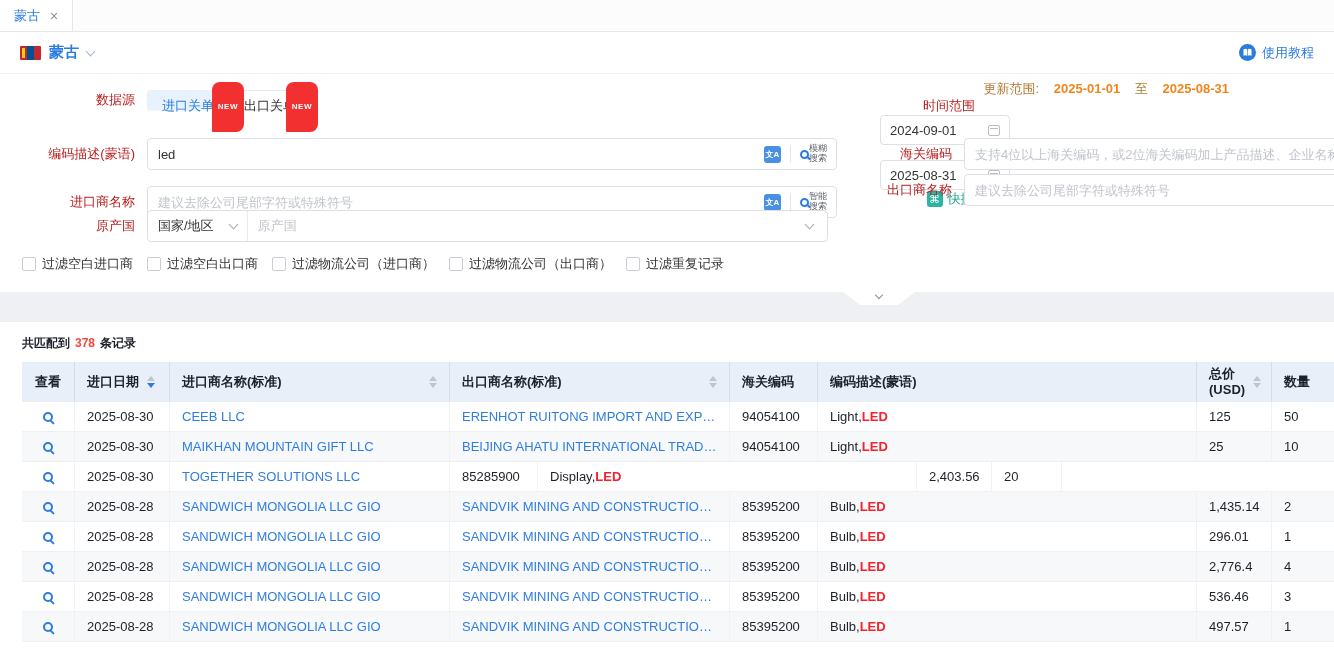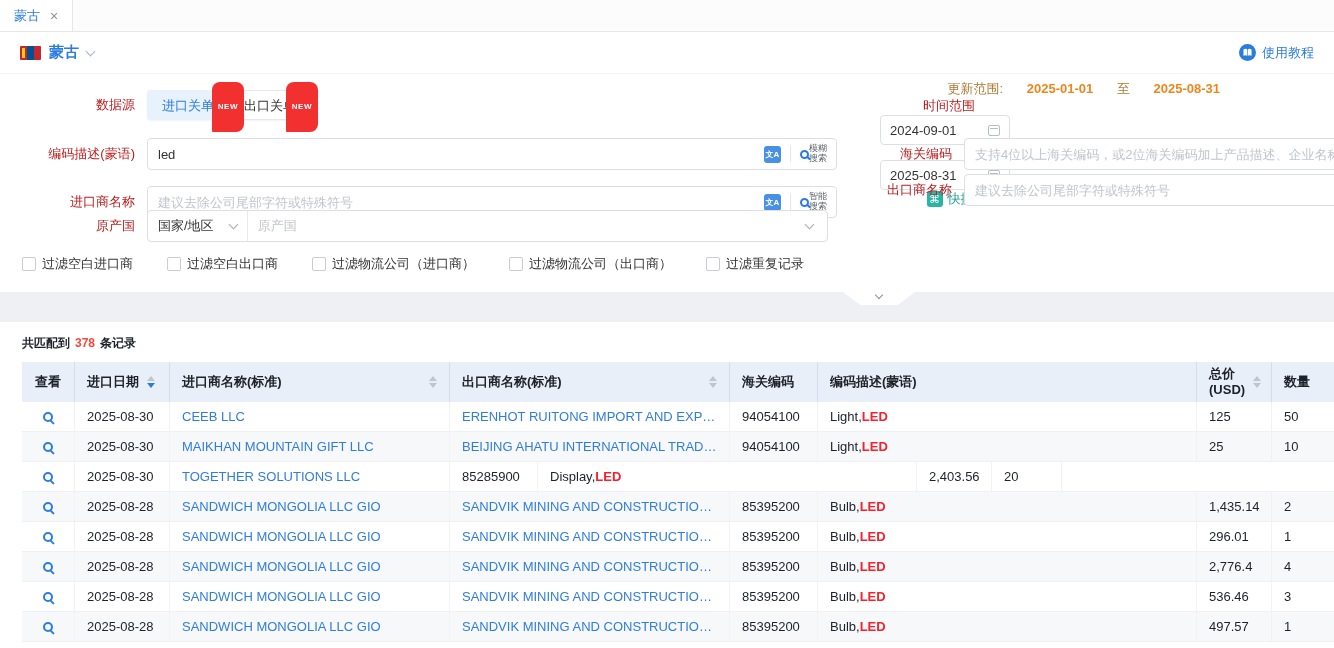--- a/index.html
+++ b/index.html
@@ -24,21 +24,21 @@
     border-bottom:1.5px solid #9db4d4; transform:rotate(45deg); margin-top:-3px; }
   .chev.gray { border-color:#a8abb2; }
   .tutorial { display:flex; align-items:center; gap:6px; color:#2b7cdf; font-size:13px; cursor:pointer; }
 
   
   .filter-panel { position:relative; height:218px; background:#fff; }
   .frow { position:absolute; display:flex; align-items:center; }
   .f-label { width:135px; text-align:right; font-size:13px; color:#b91c1c; flex:none; margin-right:12px; }
 
   .seg { display:flex; }
-  .seg-tab { position:relative; height:30px; line-height:30px; padding:0 14px; font-size:13px;
+  .seg-tab { position:relative; height:20px; line-height:30px; padding:0 14px; font-size:13px;
     background:#fff; border:1px solid #e4e7ec; color:#333; cursor:pointer; box-shadow:0 1px 2px rgba(0,0,0,.05); }
   .seg-tab.active { background:#e8f2fd; color:#2b7cdf; border-color:#e8f2fd; }
   .seg-tab:first-child { border-radius:3px 0 0 3px; }
   .seg-tab:last-child { border-radius:0 3px 3px 0; }
   .new-badge { position:absolute; top:-9px; right:-15px; background:#f23030; color:#fff; font-size:8px;
     font-weight:bold; padding:10px 6px; border-radius:8px 8px 8px 1px; z-index:3; letter-spacing:.5px; }
   .seg-tab.active .new-badge { right:-16px; }
   .seg-tab:last-child .new-badge { right:-8px; }
 
   .inp-box { height:32px; border:1px solid #dcdfe6; border-radius:4px; background:#fff;
@@ -54,32 +54,32 @@
   .mag { width:9px; height:9px; border:2px solid #2b7cdf; border-radius:50%; position:relative; display:inline-block; }
   .mag::after { content:''; position:absolute; width:5px; height:2px; background:#2b7cdf; right:-4px; bottom:-2px;
     transform:rotate(45deg); border-radius:1px; }
   .search-txt { font-size:9px; color:#5f6368; line-height:1.1; white-space:pre-line; }
 
   .region-sel { display:flex; align-items:center; gap:16px; padding:0 10px; height:100%;
     border-right:1px solid #e8eaee; font-size:13px; color:#333; cursor:pointer; flex:none; }
   .ph-text { font-size:13px; color:#c0c4cc; padding:0 10px; }
 
   .update-range { position:absolute; top:6px; right:94px; font-size:13px; color:#b07a33; }
-  .update-range b { color:#f0851c; margin:0 20px; }
+  .update-range b { color:#f0851c; margin:0 11px; }
 
   .date-box { width:130px; height:30px; border:1px solid #dcdfe6; border-radius:4px; display:flex;
     align-items:center; justify-content:space-between; padding:0 9px; font-size:13px; color:#333; background:#fff; }
   .cal { width:12px; height:11px; border:1px solid #b8bcc4; border-radius:2px; position:relative; flex:none; }
   .cal::before { content:''; position:absolute; left:1px; right:1px; top:2px; height:1px; background:#b8bcc4; }
   .range-dash { color:#c0c4cc; margin:0 6px; font-size:13px; }
   .cmd-icon { width:16px; height:16px; border-radius:3px; background:#2bb3a3; color:#fff; font-size:11px;
     display:flex; align-items:center; justify-content:center; flex:none; }
   .shortcut { display:flex; align-items:center; gap:5px; font-size:13px; color:#1fa08f; cursor:pointer; }
 
-  .checks { position:absolute; top:181px; left:22px; display:flex; gap:34px; }
+  .checks { position:absolute; top:181px; left:22px; display:flex; gap:14px; }
   .check { display:flex; align-items:center; gap:6px; font-size:13px; color:#333; cursor:pointer; }
   .cbox { width:14px; height:14px; border:1px solid #c9ccd2; border-radius:2px; background:#fff; flex:none; }
 
   
   .strip { height:30px; background:#eef0f4; position:relative; }
   .notch { position:absolute; top:0; left:843px; width:72px; height:13px; background:#fff;
     clip-path:polygon(0 0,100% 0,76% 100%,24% 100%); display:flex; justify-content:center; cursor:pointer; }
   .notch .chev { width:6px; height:6px; border-color:#8a8f9c; margin-top:0; }
 
   

